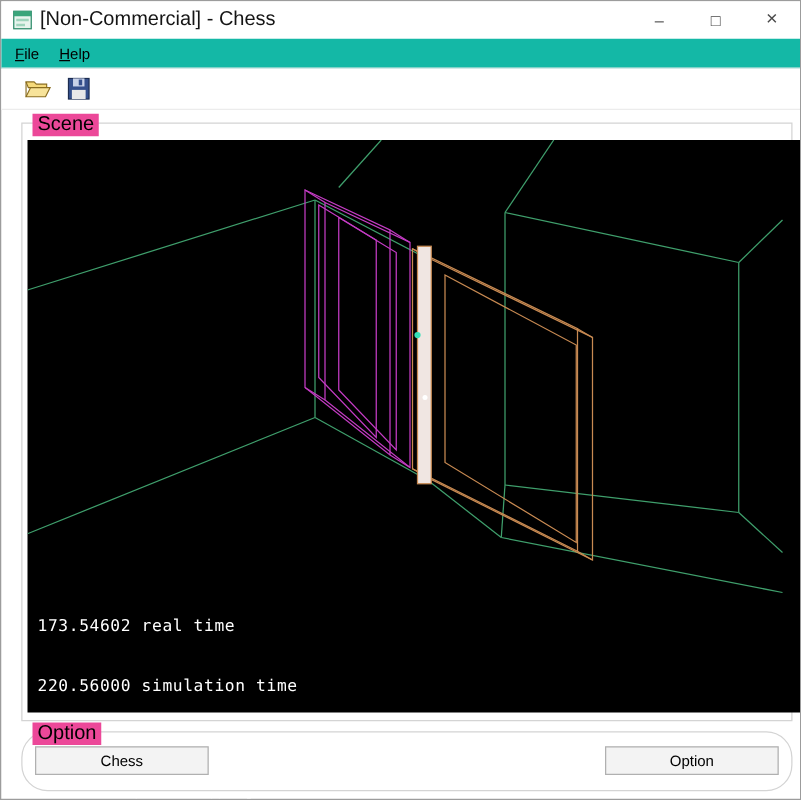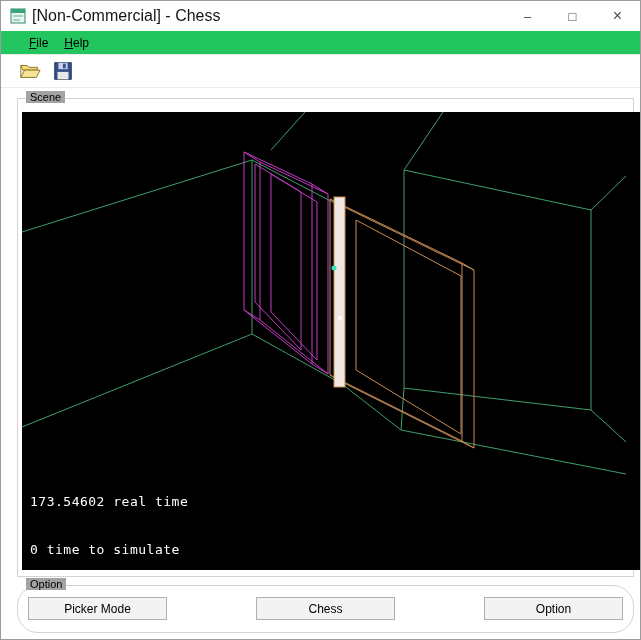--- a/index.html
+++ b/index.html
@@ -15,29 +15,29 @@
   }
   
   .titlebar{height:30px;display:flex;align-items:center;background:#ffffff;}
   .app-icon{width:16px;height:16px;margin:0 6px 0 9px;flex:0 0 auto;}
   .title-text{font-size:16px;color:#151515;white-space:nowrap;}
   .win-controls{margin-left:auto;display:flex;height:100%;}
   .win-btn{width:45px;height:100%;display:flex;align-items:center;justify-content:center;
            font-size:13px;color:#4a4a4a;cursor:default;}
   .win-btn.close{font-size:16px;}
   
-  .menubar{display:flex;height:23px;align-items:center;border-bottom:1px solid #ececec;padding-left:20px;background:#22c55e;}
+  .menubar{display:flex;height:23px;align-items:center;border-bottom:1px solid #ececec;padding-left:3px;background:#14b8a6;}
   .menu-item{padding:3px 8px;font-size:12px;color:#000;}
   .accel{text-decoration:underline;}
   
   .toolbar{height:32px;display:flex;align-items:center;gap:8px;padding-left:16px;border-bottom:1px solid #ececec;background:#fff;}
   .tool-btn{width:25px;height:25px;display:flex;align-items:center;justify-content:center;}
   
   .groupbox{position:absolute;border:1px solid #d4d4d4;background:#fff;}
-  .gb-label{position:absolute;top:-8px;left:8px;background:#a3a3a3;padding:0 4px;font-size:11px;color:#000;}
+  .gb-label{position:absolute;top:-8px;left:8px;background:#ec4899;padding:0 4px;font-size:16px;color:#000;}
   .scene-box{left:16px;top:97px;width:615px;height:477px;}
   .viewport{position:absolute;left:4px;top:13px;width:605px;height:458px;background:#000;padding-left:45px;}
   .viewport svg{position:absolute;left:0;top:0;}
   .stats{position:absolute;left:8px;top:350px;
          color:var(--stats-white,#fff);
          font-family:"DejaVu Sans Mono",monospace;
          font-size:13px;line-height:16px;letter-spacing:.5px;white-space:pre;}
   .option-box{left:16px;top:584px;width:615px;height:46px;border-radius:21px;}
   .btn-row{position:absolute;left:10px;right:10px;top:11px;display:flex;justify-content:space-between;}
   .push-btn{width:139px;height:23px;background:#f3f3f3;border:1px solid #b0b0b0;
@@ -147,30 +147,30 @@
         </g>
 
         <g>
           <circle class="cyan-dot" cx="312" cy="156" r="2.5"></circle>
           <circle class="white-dot" cx="318" cy="206" r="2"></circle>
         </g>
       </svg>
 
       <div class="stats">
         <div>173.54602 real time</div>
+        <div>220.56000 simulation time</div>
         <div>0 time to simulate</div>
         <div>0.00100 time to display</div>
         
         
       </div>
     </div>
   </div>
 
   <div class="groupbox option-box">
     <span class="gb-label">Option</span>
     <div class="btn-row">
-      <button class="push-btn">Picker Mode</button>
       <button class="push-btn">Chess</button>
       <button class="push-btn">Option</button>
     </div>
   </div>
 
 </div>
 
 </body></html>

